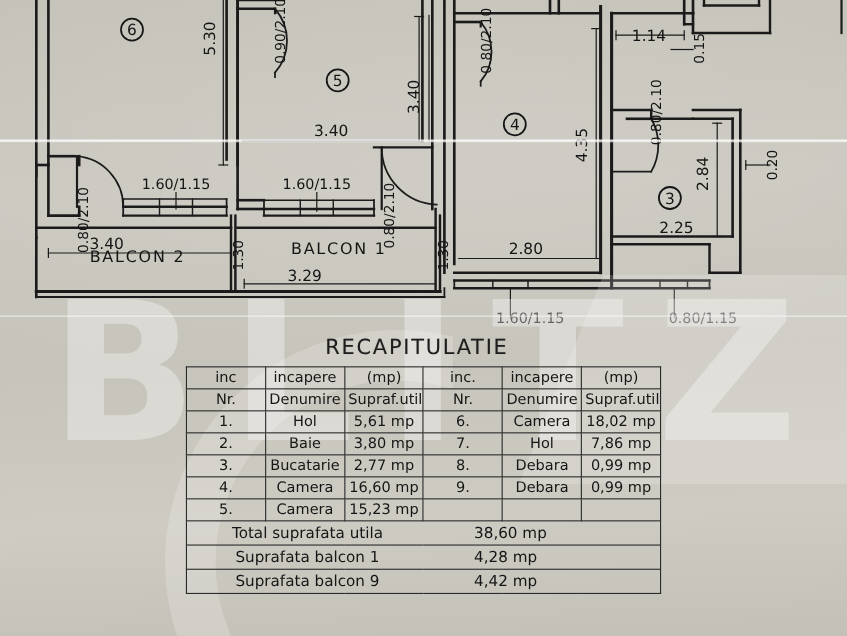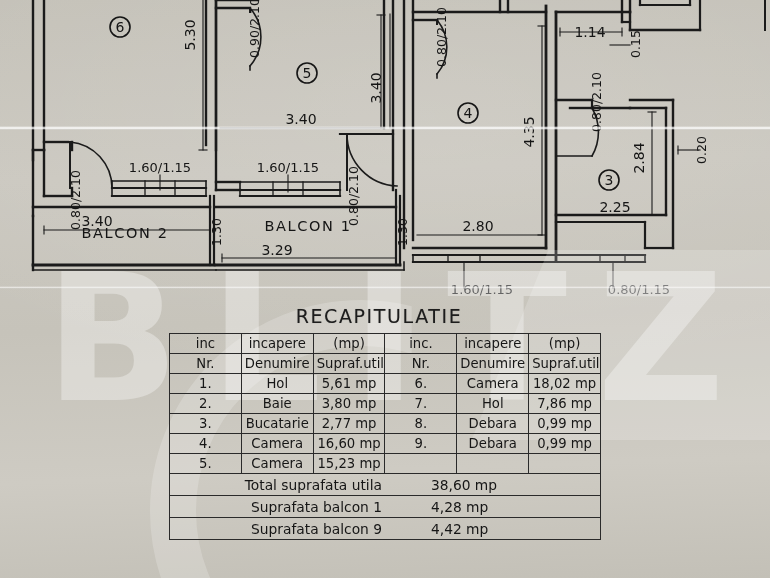--- a/index.html
+++ b/index.html
@@ -87,21 +87,21 @@
     white-space:nowrap;
     overflow:hidden;
   }
   .c-nr{width:30px;}
   .c-name{width:92px;}
   .c-area{width:94px;}
   td.l{text-align:left;padding-left:6px;}
   td.hdr-top{border-bottom:none;height:18px;}
   td.hdr-bot{border-top:none;height:18px;}
   tr.sum td{height:21px;font-size:13.8px;}
-  tr.sum td.lbl{text-align:right;padding-left:7px;border-right:none;}
+  tr.sum td.lbl{text-align:center;padding-left:7px;border-right:none;}
   tr.sum td.val{text-align:left;padding-left:46px;border-left:none;}
   tr.blankrow td{height:19px;}
 </style>
 </head>
 <body>
 
 <div id="scan"></div>
 
 <div id="plan">
 <svg width="770" height="302" viewBox="0 0 770 302" xmlns="http://www.w3.org/2000/svg">

